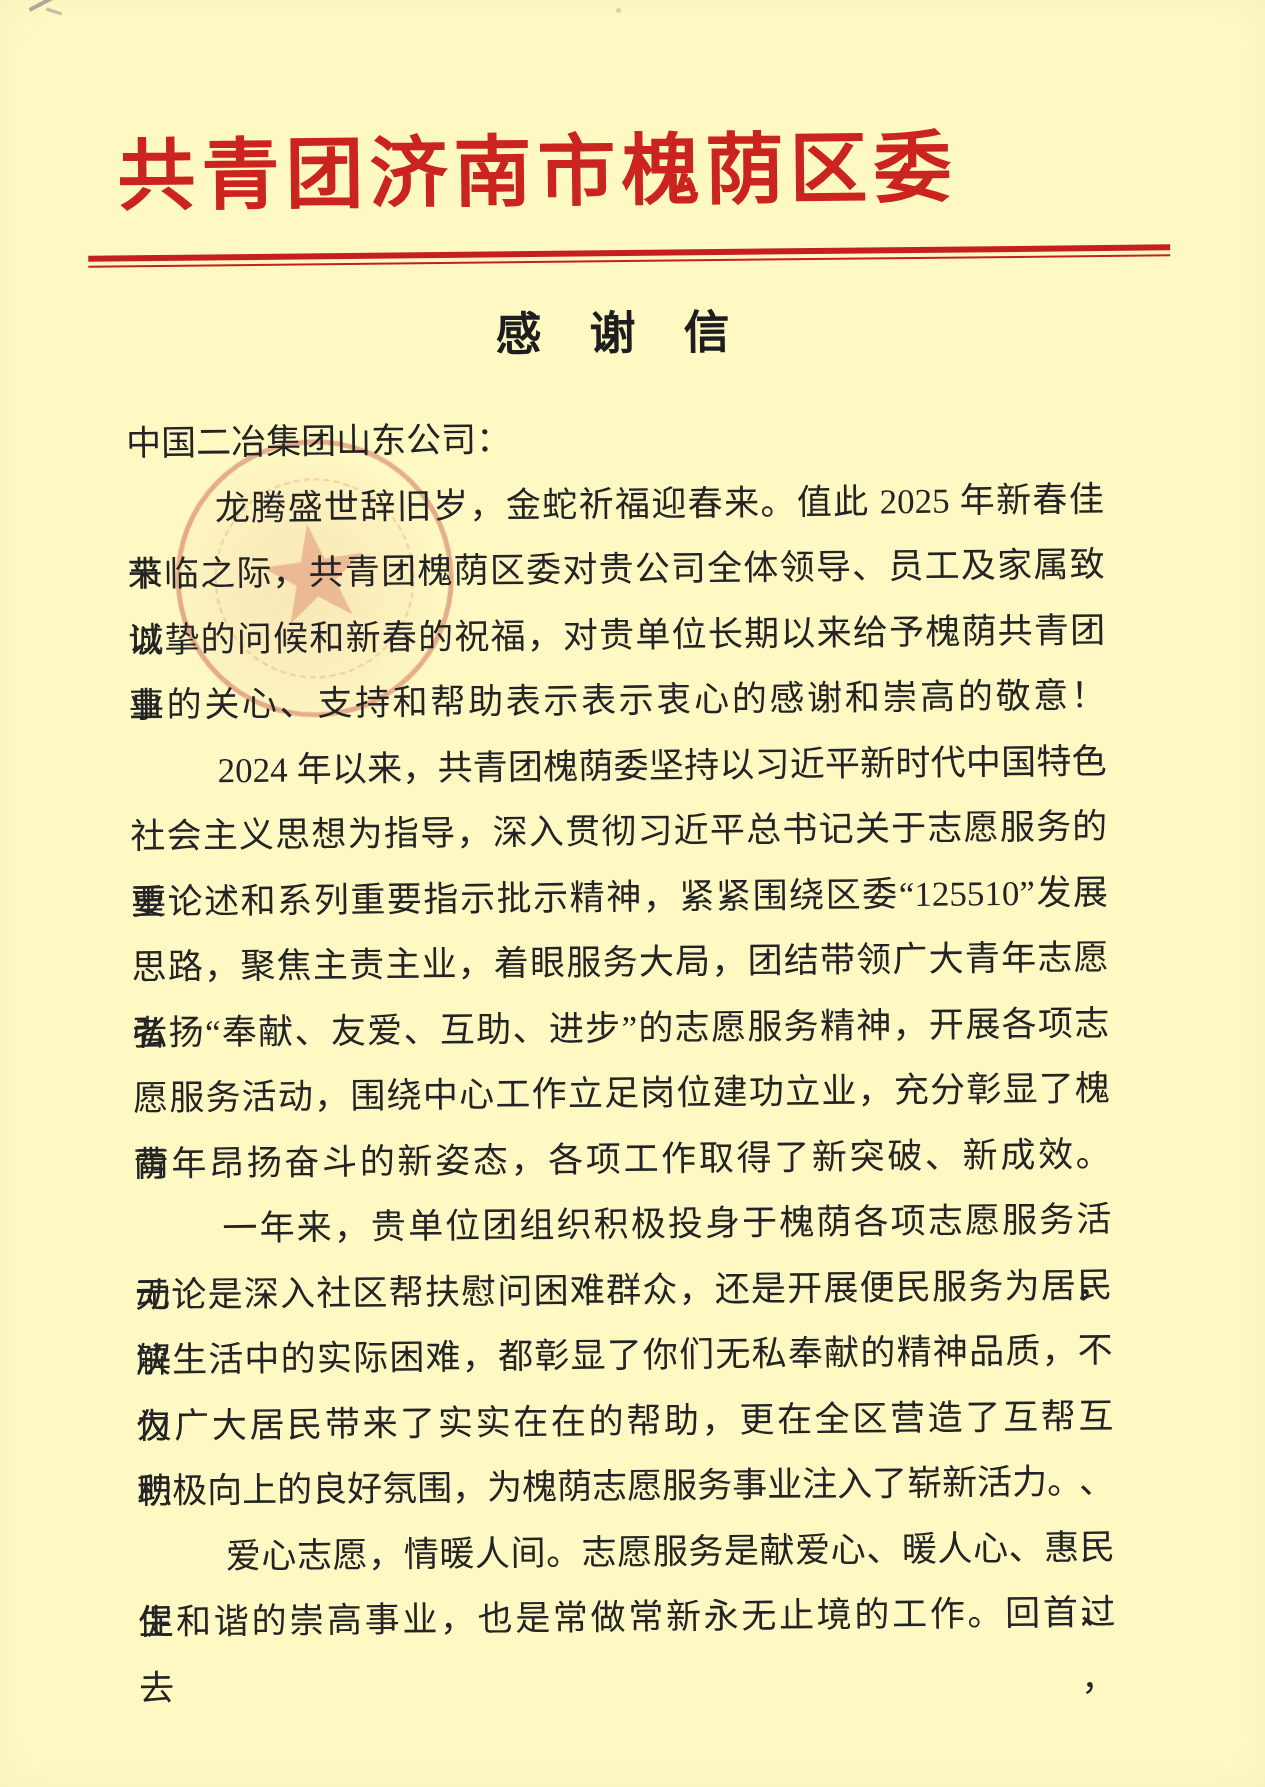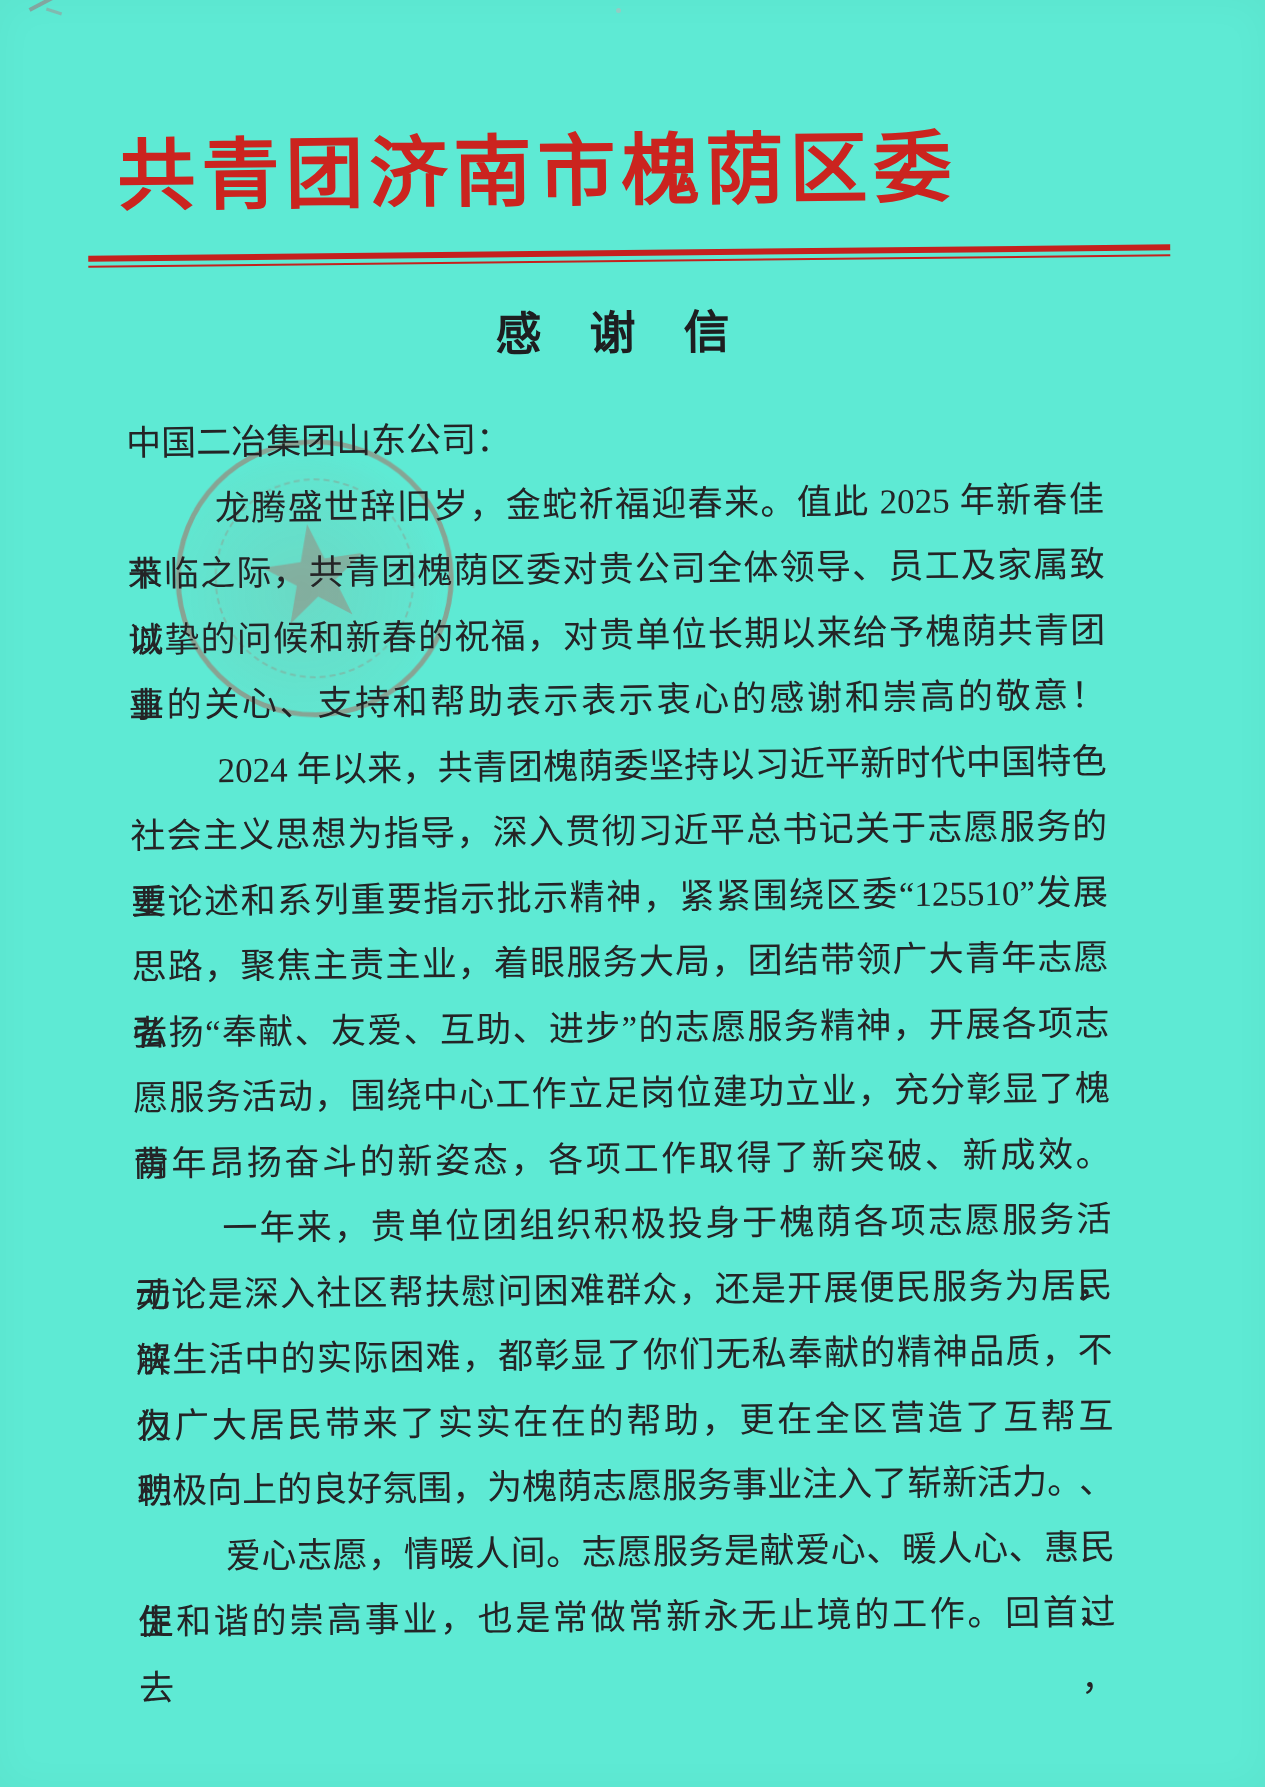--- a/index.html
+++ b/index.html
@@ -1,18 +1,18 @@
 <!DOCTYPE html>
 <html lang="zh-CN"><head>
 <meta charset="utf-8">
 <style>
   html,body{margin:0;padding:0;background:#e8e8e8;}
   .page{
     position:relative;width:1265px;height:1787px;margin:0 auto;
-    background:#5eead4;overflow:hidden;
+    background:#fef9c3;overflow:hidden;
     box-shadow:inset 0 0 40px rgba(0,0,0,0.03);
     font-family:"Liberation Serif","DejaVu Serif",serif;
   }
   .scan{position:absolute;inset:0;transform:rotate(-0.6deg);transform-origin:50% 45%;}
   .letterhead{
     position:absolute;left:124px;top:108px;white-space:nowrap;
     font-size:78px;font-weight:bold;color:#cb241f;letter-spacing:6px;
     font-family:"Liberation Serif","DejaVu Serif",serif;
   }
   .rule{position:absolute;left:94px;top:250px;width:1082px;}

